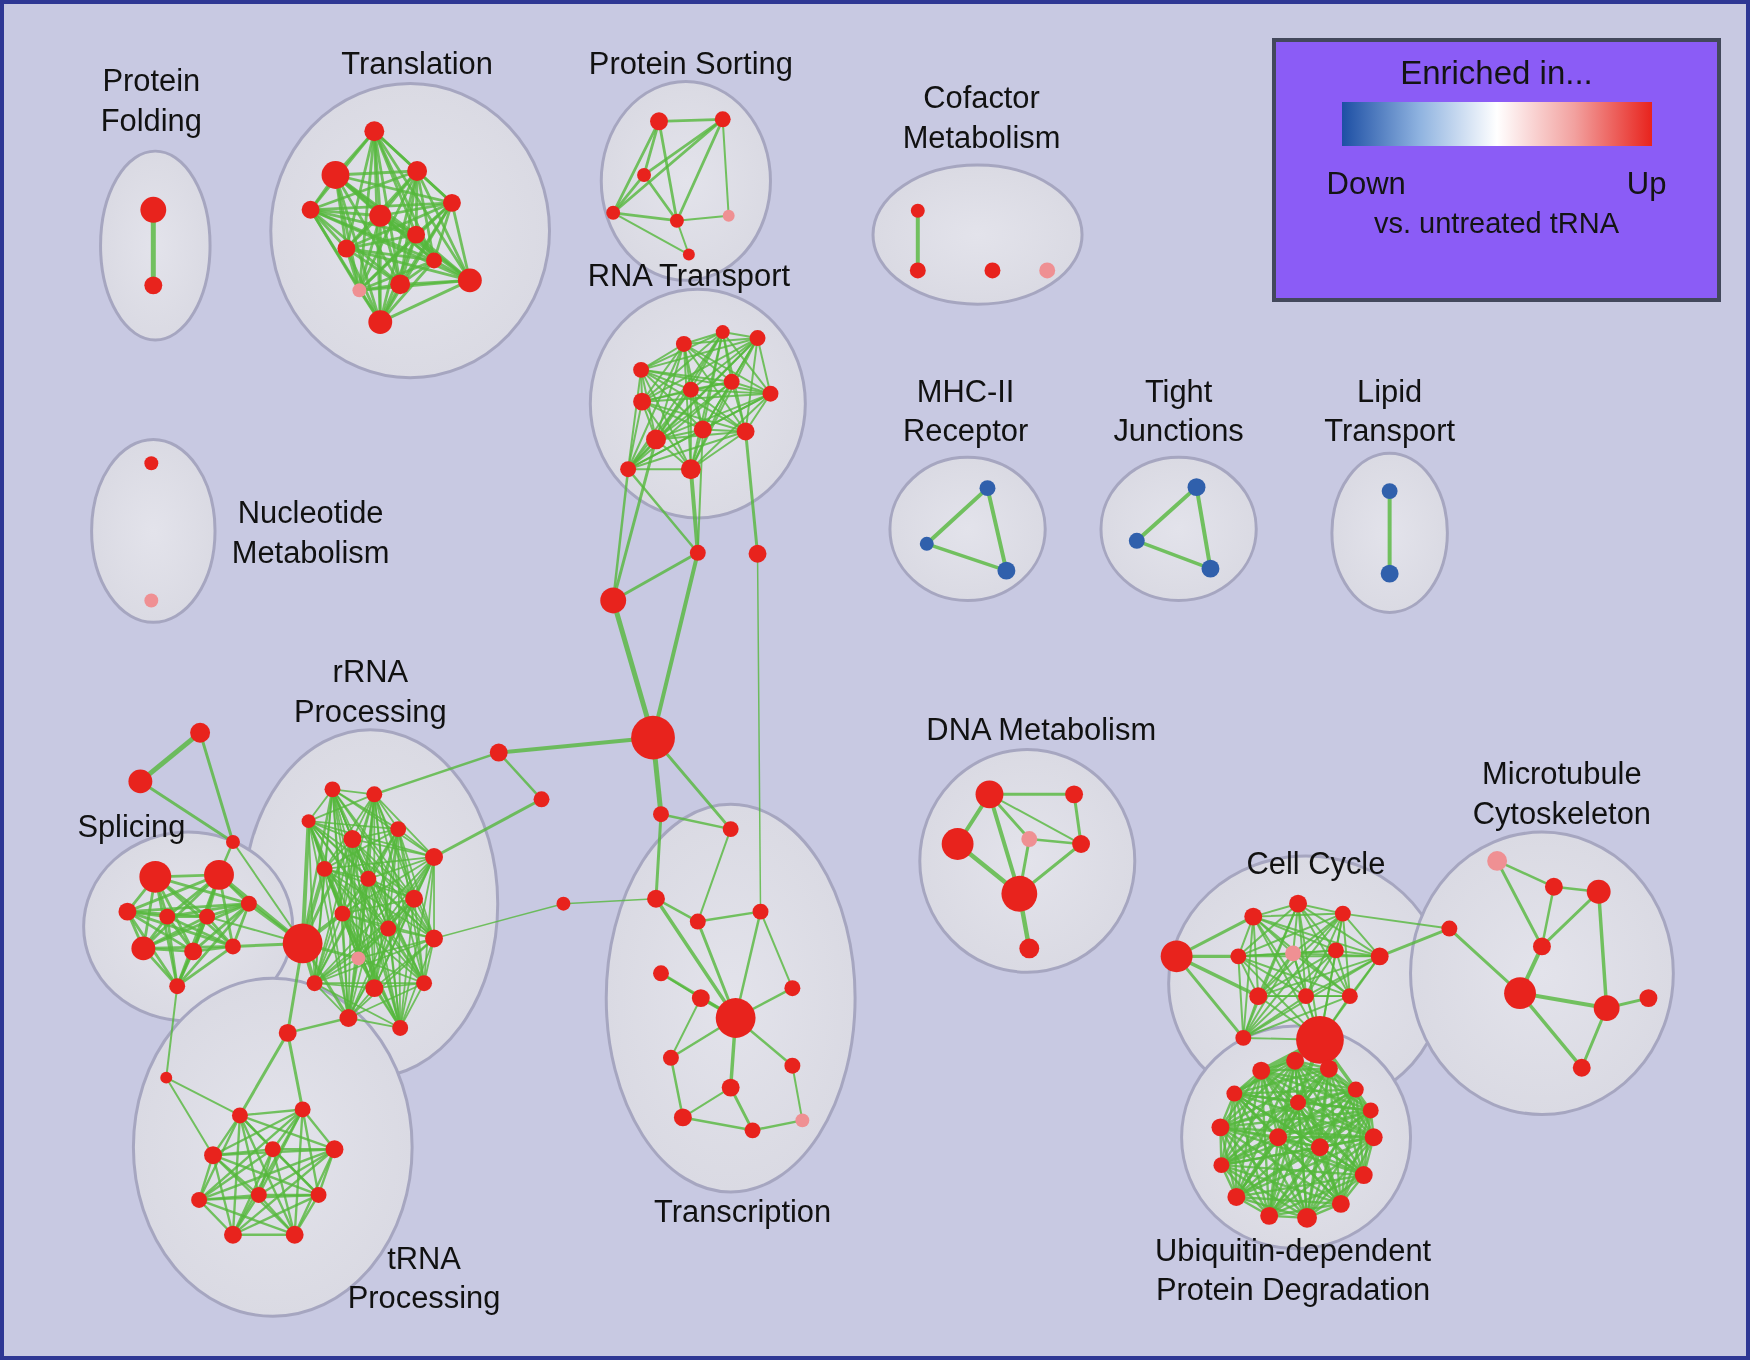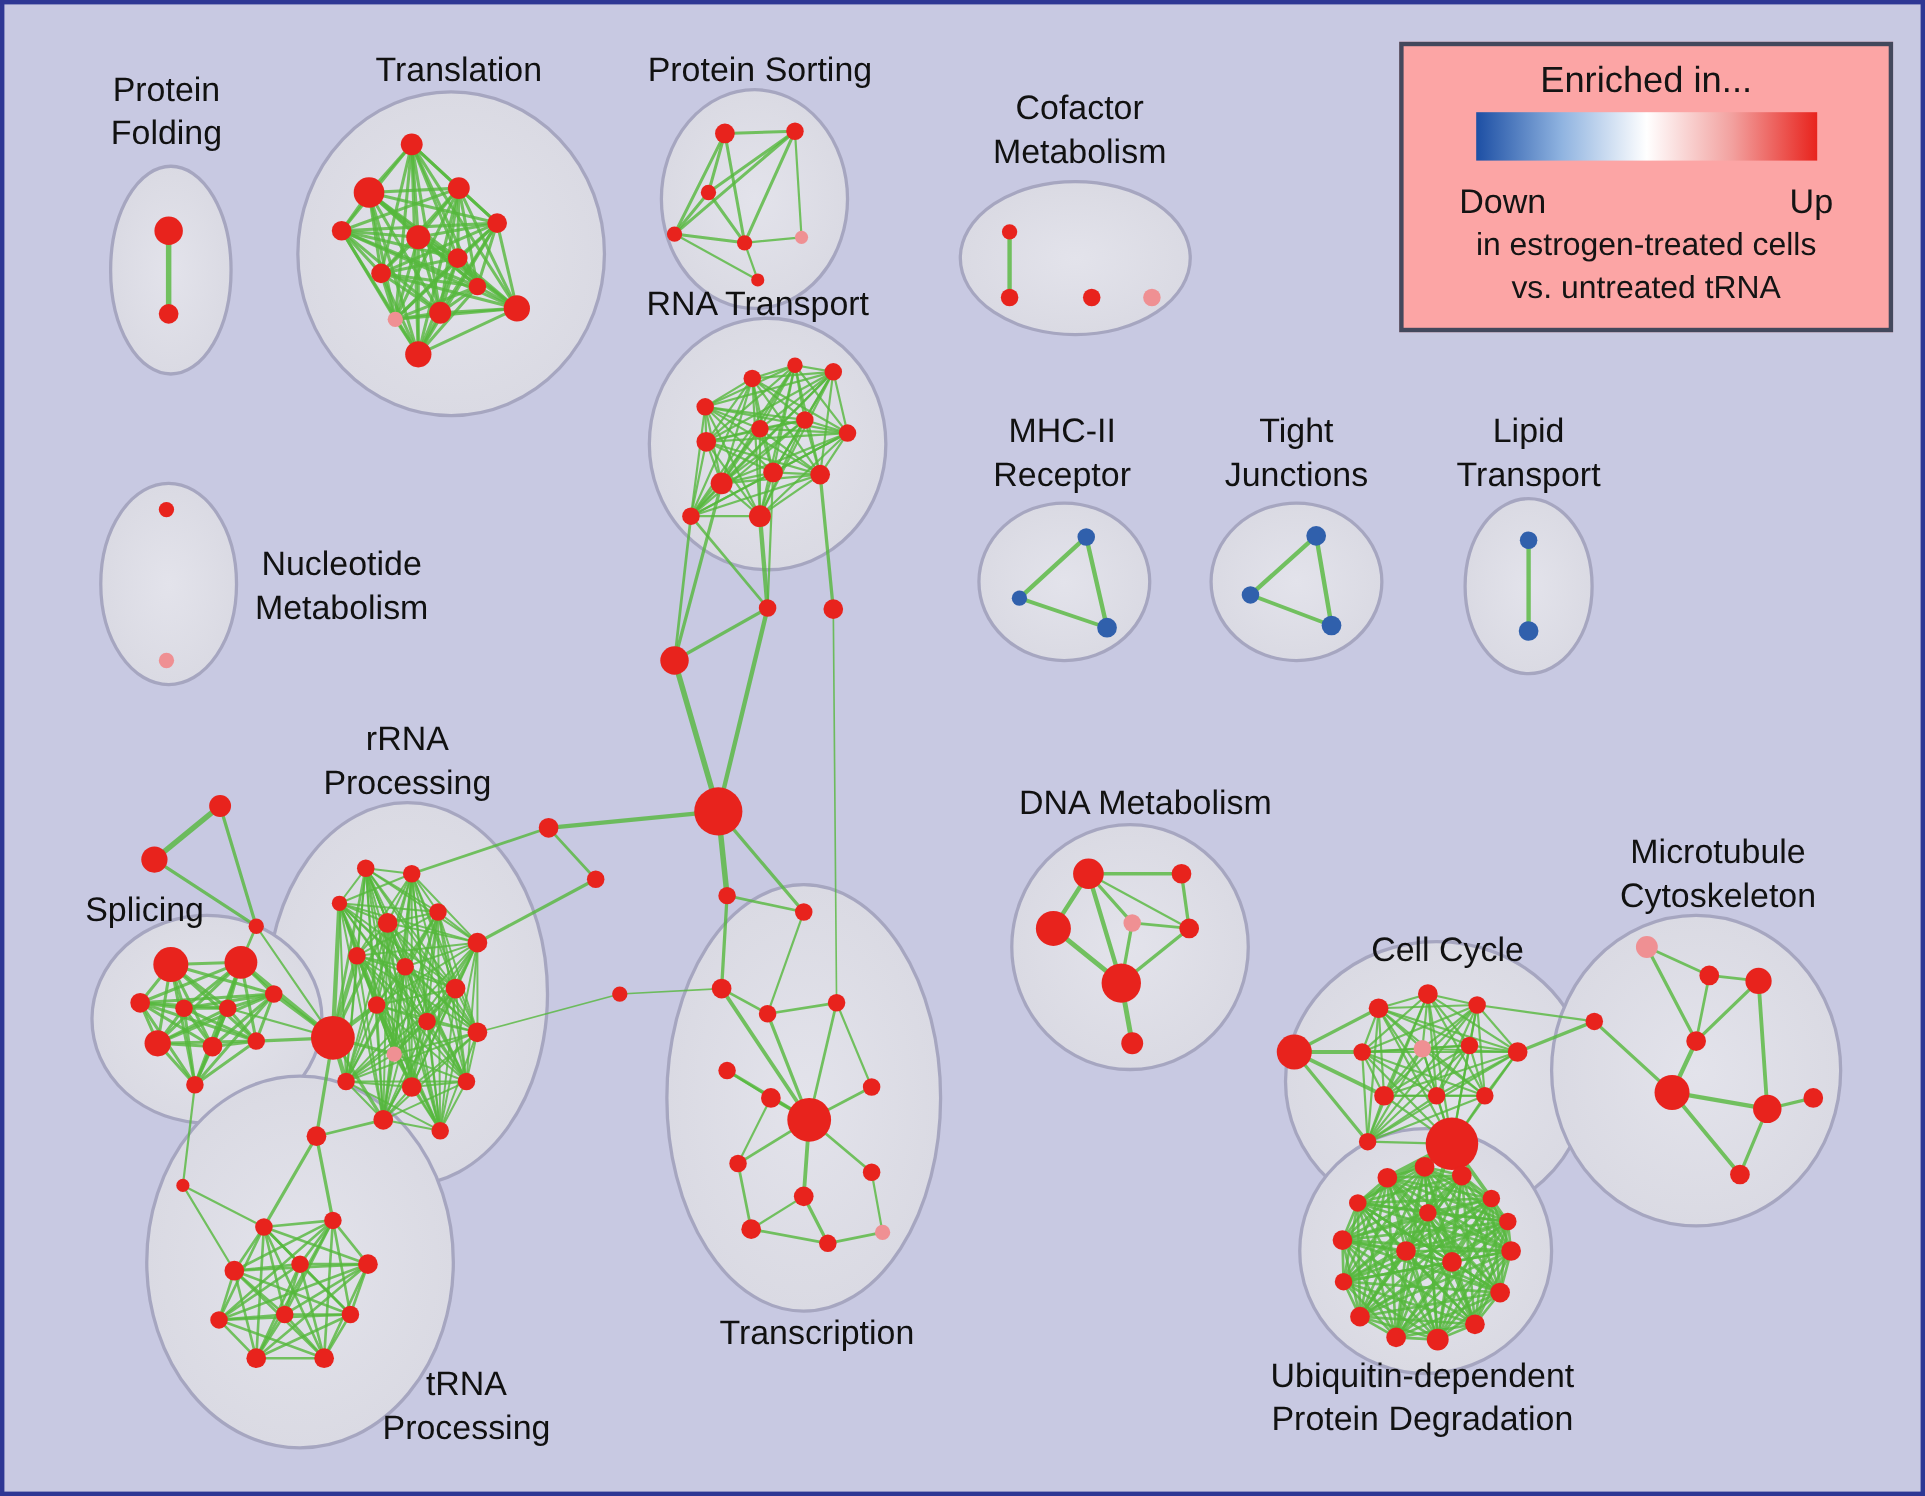--- a/index.html
+++ b/index.html
@@ -8,21 +8,21 @@
     width:1750px;height:1360px;
     box-sizing:border-box;
     background:#c8c9e2;
     border:4px solid #2e3794;
     overflow:hidden;
     font-family:"Liberation Sans", sans-serif;
   }
   .stage svg{position:absolute;left:0;top:0;width:100%;height:100%;}
   .legend{
     position:absolute;left:1268px;top:34px;width:449px;height:264px;
-    box-sizing:border-box;border:4px solid #43485c;background:#fca5a5;
+    box-sizing:border-box;border:4px solid #43485c;background:#8b5cf6;
     text-align:center;color:#141414;z-index:5;
   }
   .legend-title{font-size:33px;margin-top:12px;}
   .legend-bar{width:310px;height:44px;margin:10px auto 0;}
   .legend-ends{display:flex;justify-content:space-between;width:340px;margin:20px auto 0;font-size:31px;}
   .legend-caption{font-size:29px;margin-top:3px;line-height:1.25;}
 </style>
 </head>
 <body>
 
@@ -963,16 +963,15 @@
       </g>
     </svg>
 
   <div class="legend">
     <div class="legend-title">Enriched in...</div>
     <div class="legend-bar" id="legend-bar" style="background: linear-gradient(to right, rgb(29, 79, 164), rgb(143, 179, 224), rgb(255, 255, 255), rgb(242, 161, 159), rgb(232, 35, 29));"></div>
     <div class="legend-ends">
       <span>Down</span>
       <span>Up</span>
     </div>
-    <div class="legend-caption">in estrogen-treated cells</div>
     <div class="legend-caption">vs. untreated tRNA</div>
   </div>
 </div>
 
 </body></html>

